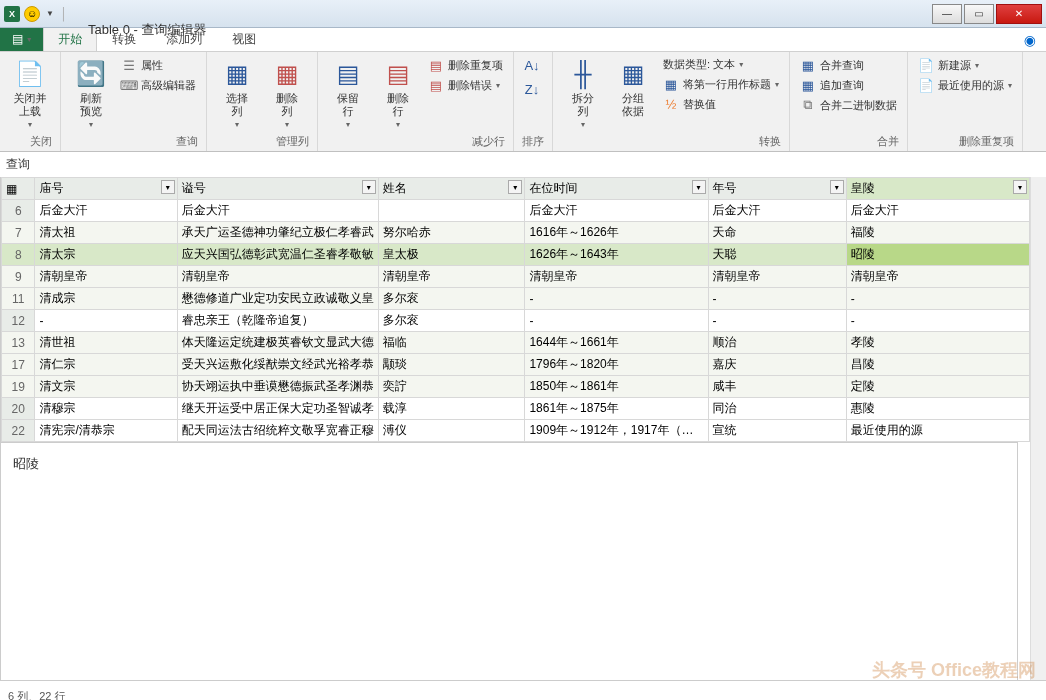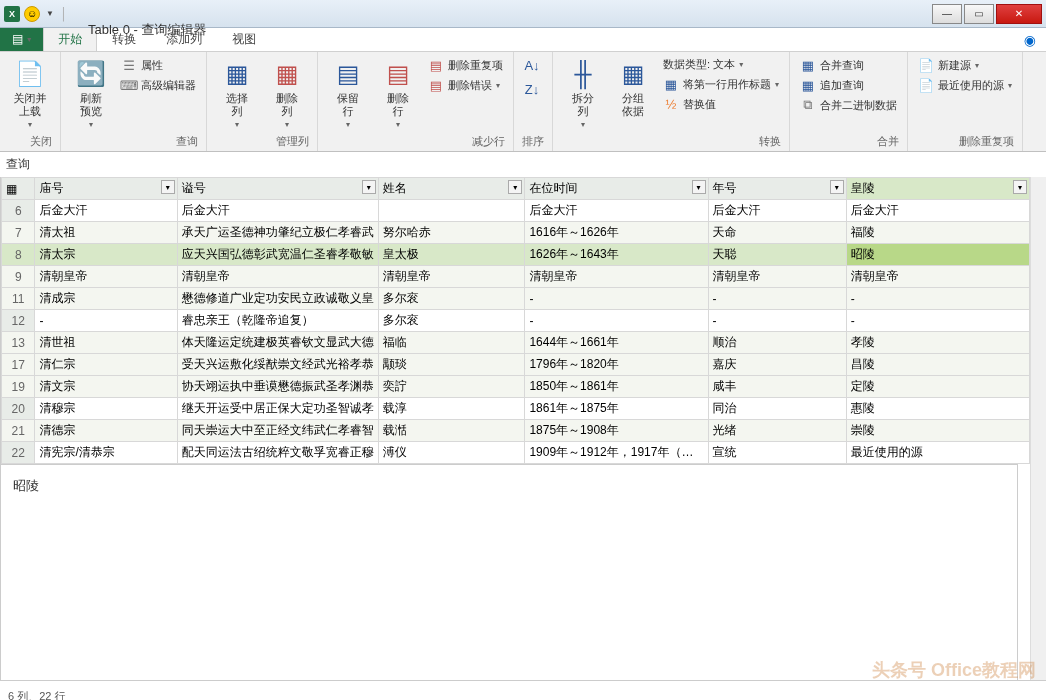--- a/index.html
+++ b/index.html
@@ -378,29 +378,20 @@
                 </tr>
                 <tr>
                   <td class="rownum">20</td>
                   <td>清穆宗</td>
                   <td>继天开运受中居正保大定功圣智诚孝</td>
                   <td>载淳</td>
                   <td>1861年～1875年</td>
                   <td>同治</td>
                   <td>惠陵</td>
                 </tr>
-                <tr class="evenrow">
-                  <td class="rownum">21</td>
-                  <td>清德宗</td>
-                  <td>同天崇运大中至正经文纬武仁孝睿智</td>
-                  <td>载湉</td>
-                  <td>1875年～1908年</td>
-                  <td>光绪</td>
-                  <td>崇陵</td>
-                </tr>
                 <tr>
                   <td class="rownum">22</td>
                   <td>清宪宗/清恭宗</td>
                   <td>配天同运法古绍统粹文敬孚宽睿正穆</td>
                   <td>溥仪</td>
                   <td>1909年～1912年，1917年（复辟）</td>
                   <td>宣统</td>
                   <td>最近使用的源</td>
                 </tr>
               </tbody>

